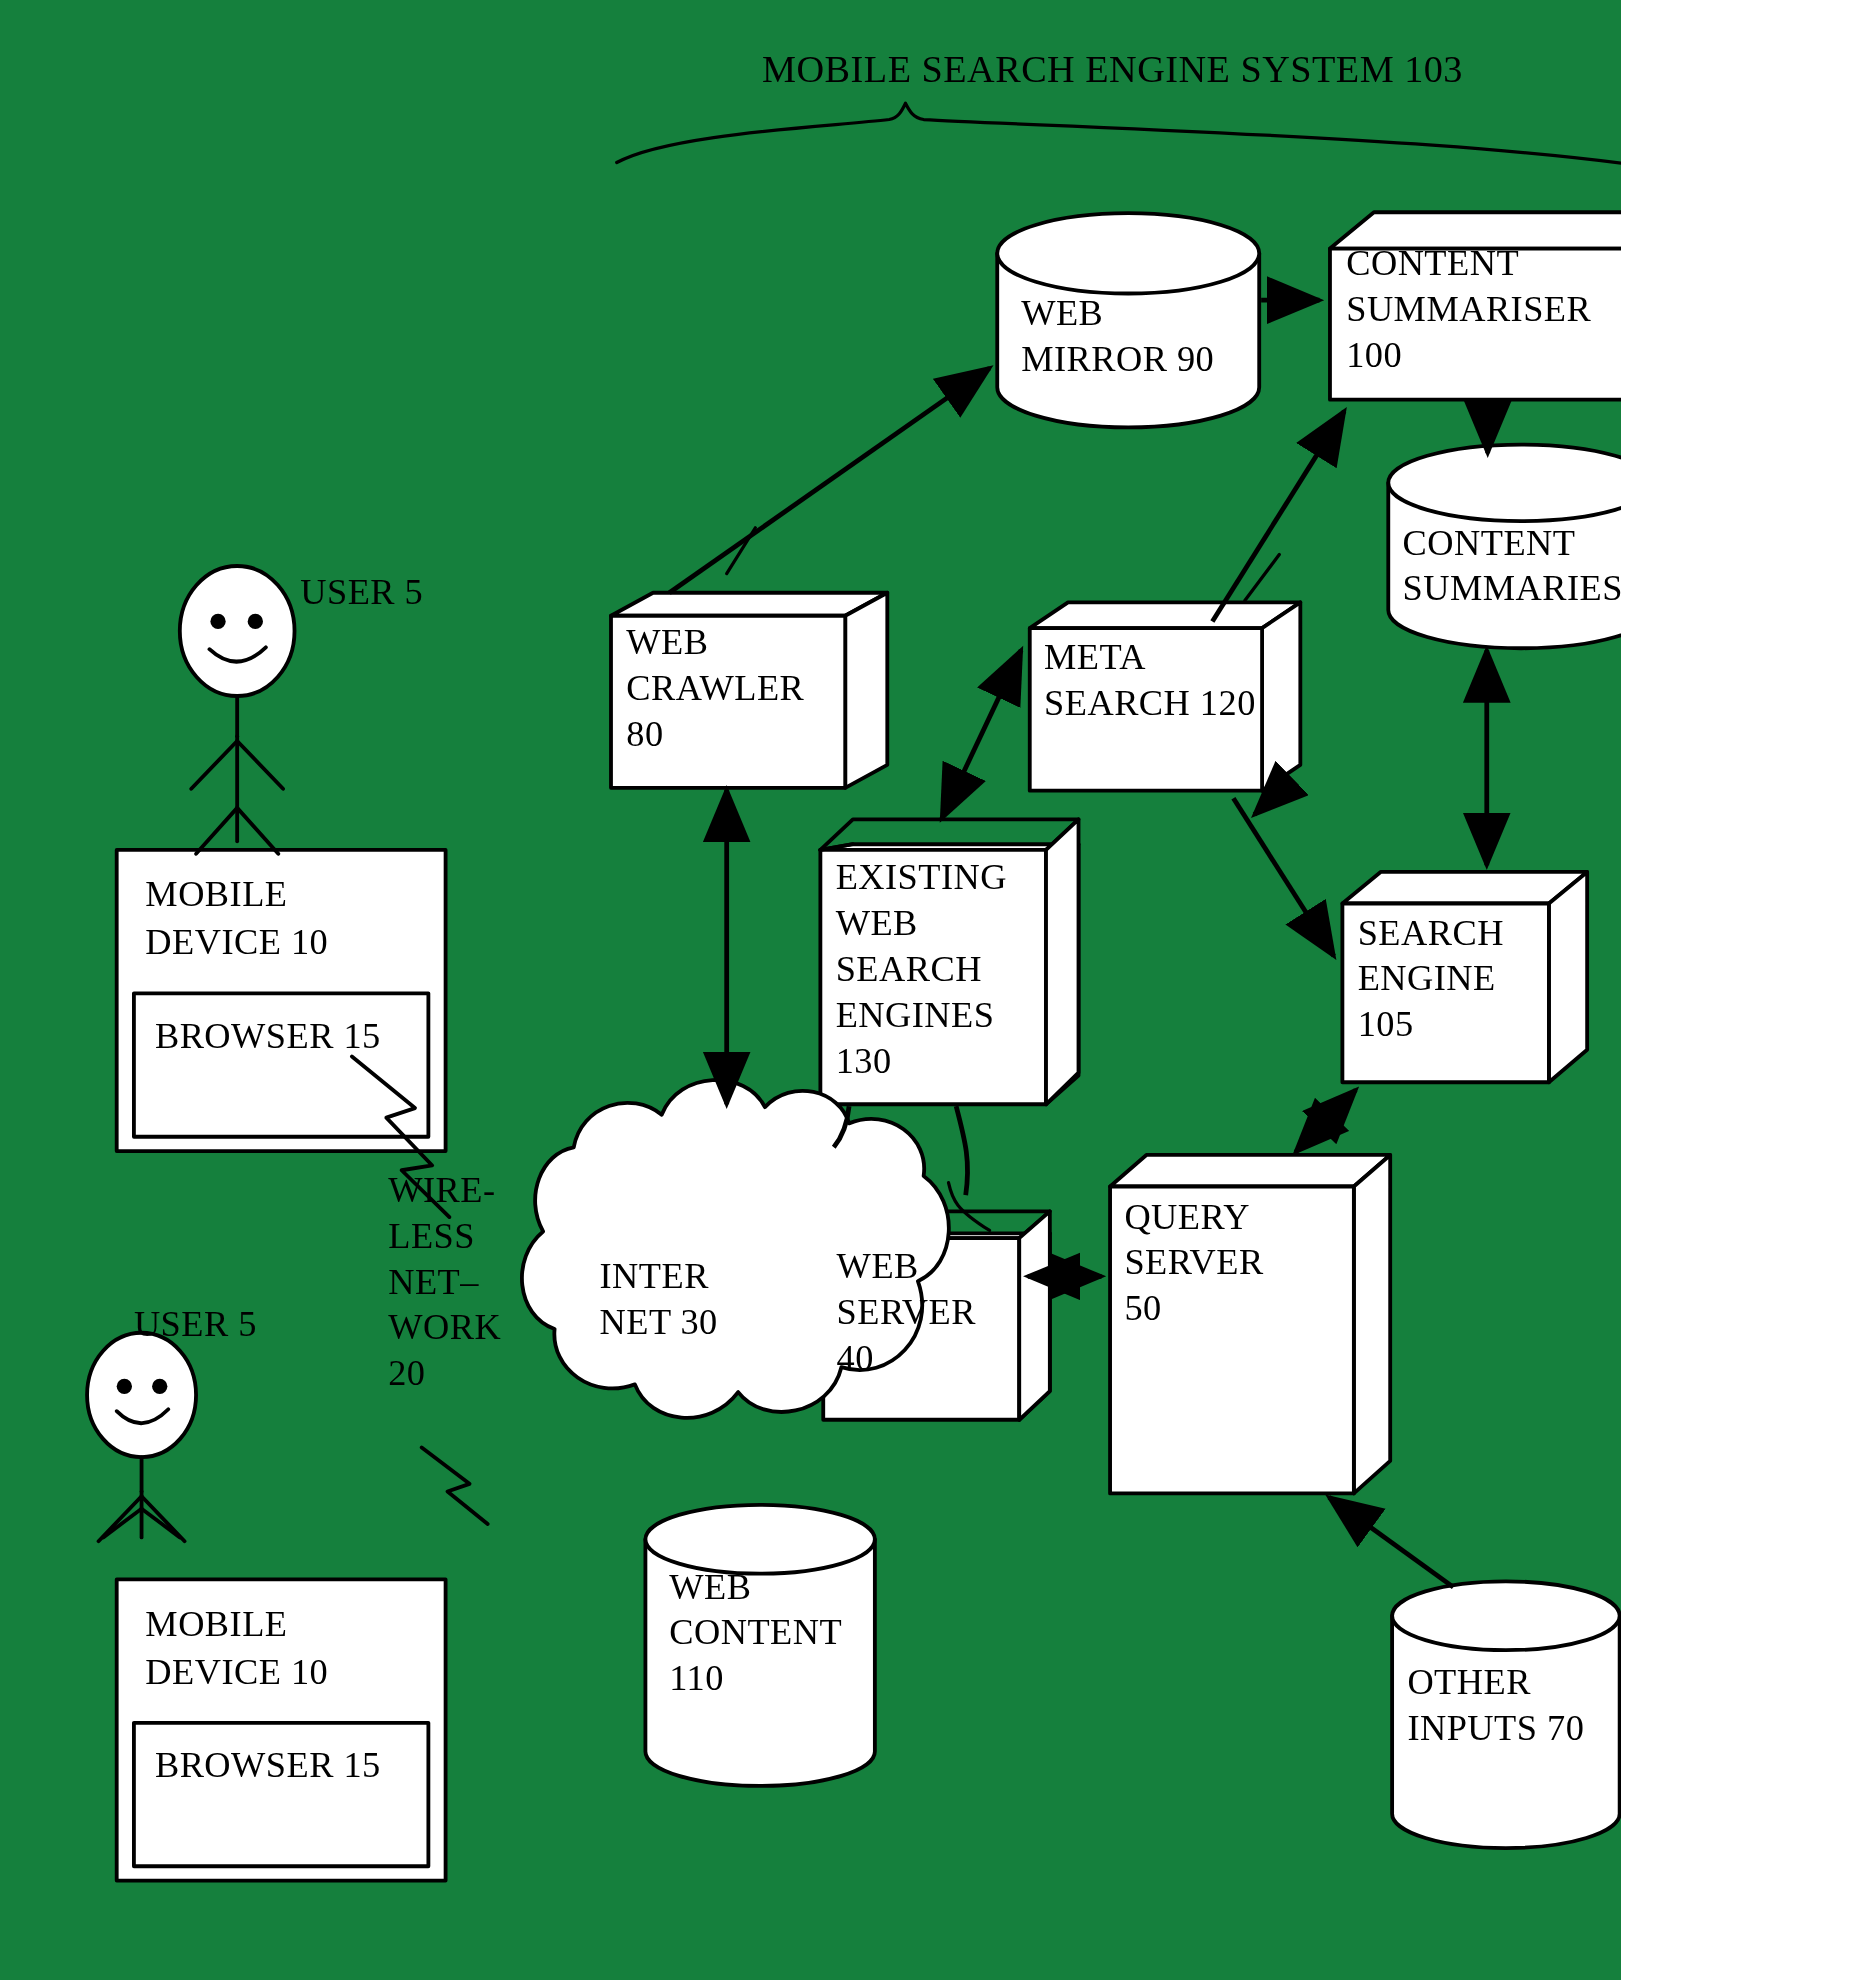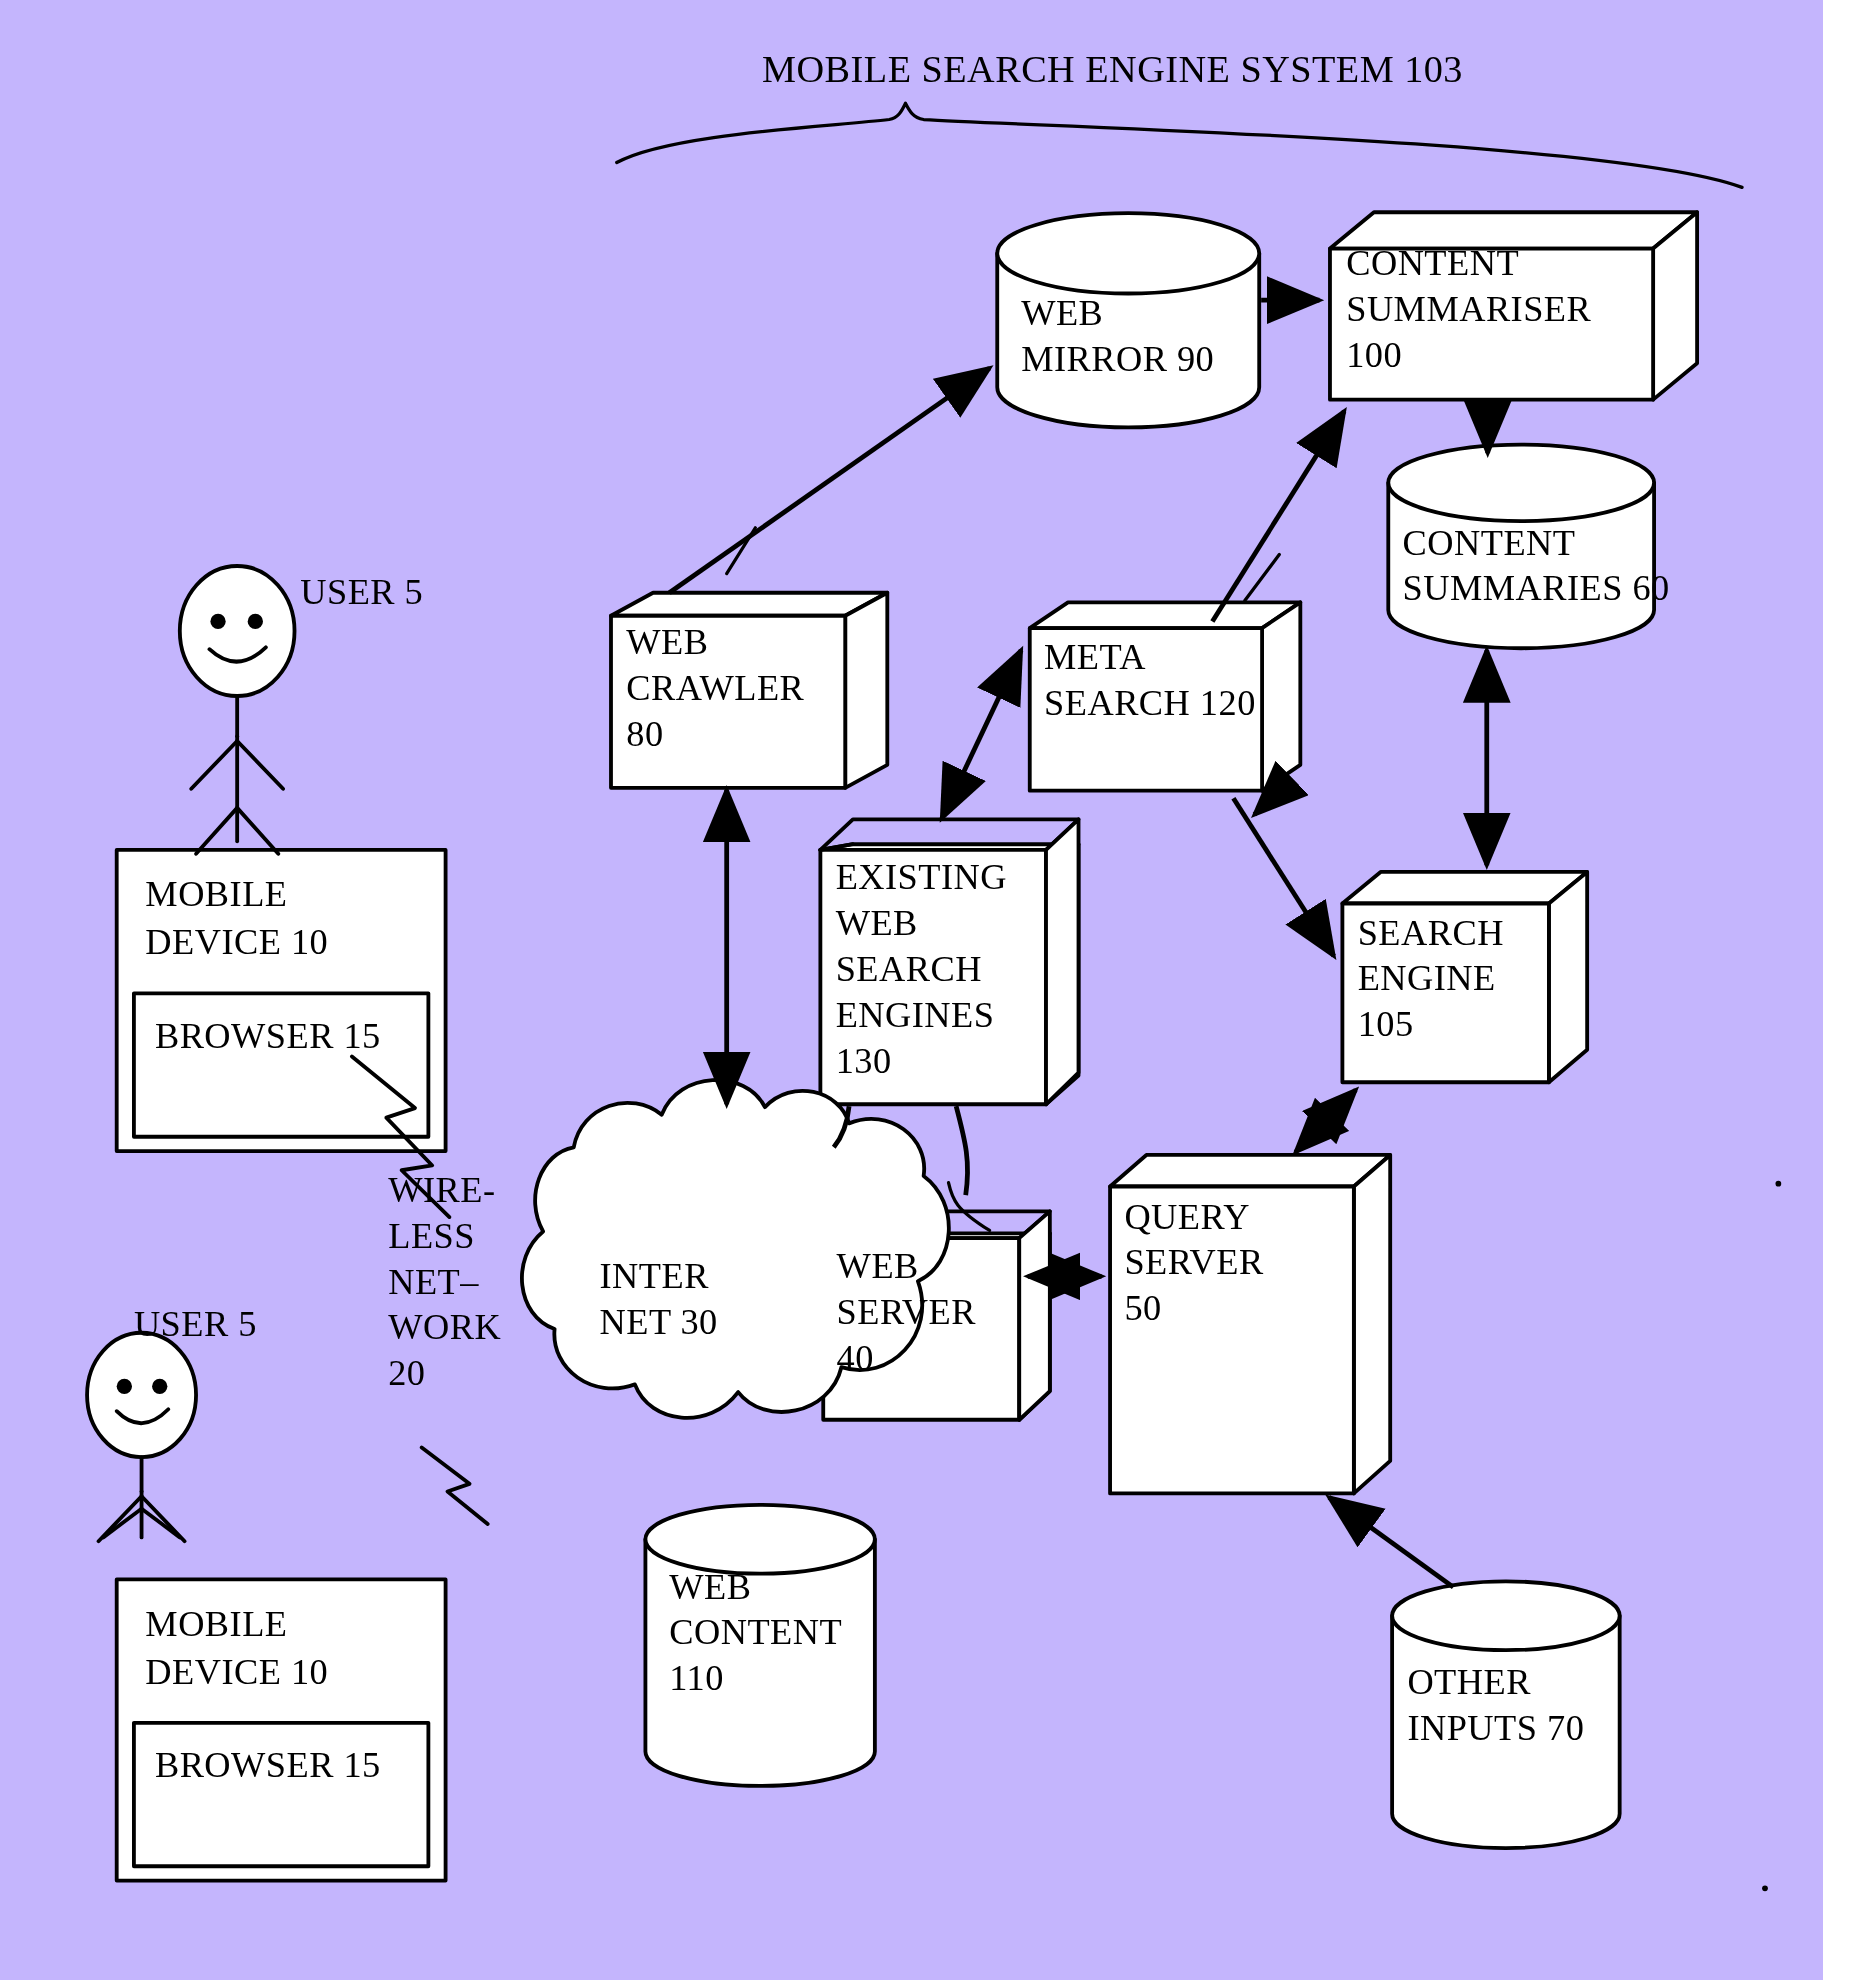--- a/index.html
+++ b/index.html
@@ -2,23 +2,23 @@
 <html><head>
 <meta charset="utf-8">
 <style>
   html, body {
     margin: 0;
     padding: 0;
     background: #ffffff;
   }
   #page {
     position: relative;
-    width: 1823px;
+    width: 1621px;
     height: 1981px;
-    background: #c4b5fd;
+    background: #15803d;
     font-family: "Liberation Serif", "DejaVu Serif", serif;
     overflow: hidden;
   }
   svg.layer {
     position: absolute;
     left: 0;
     top: 0;
     width: 1853px;
     height: 1981px;
   }

